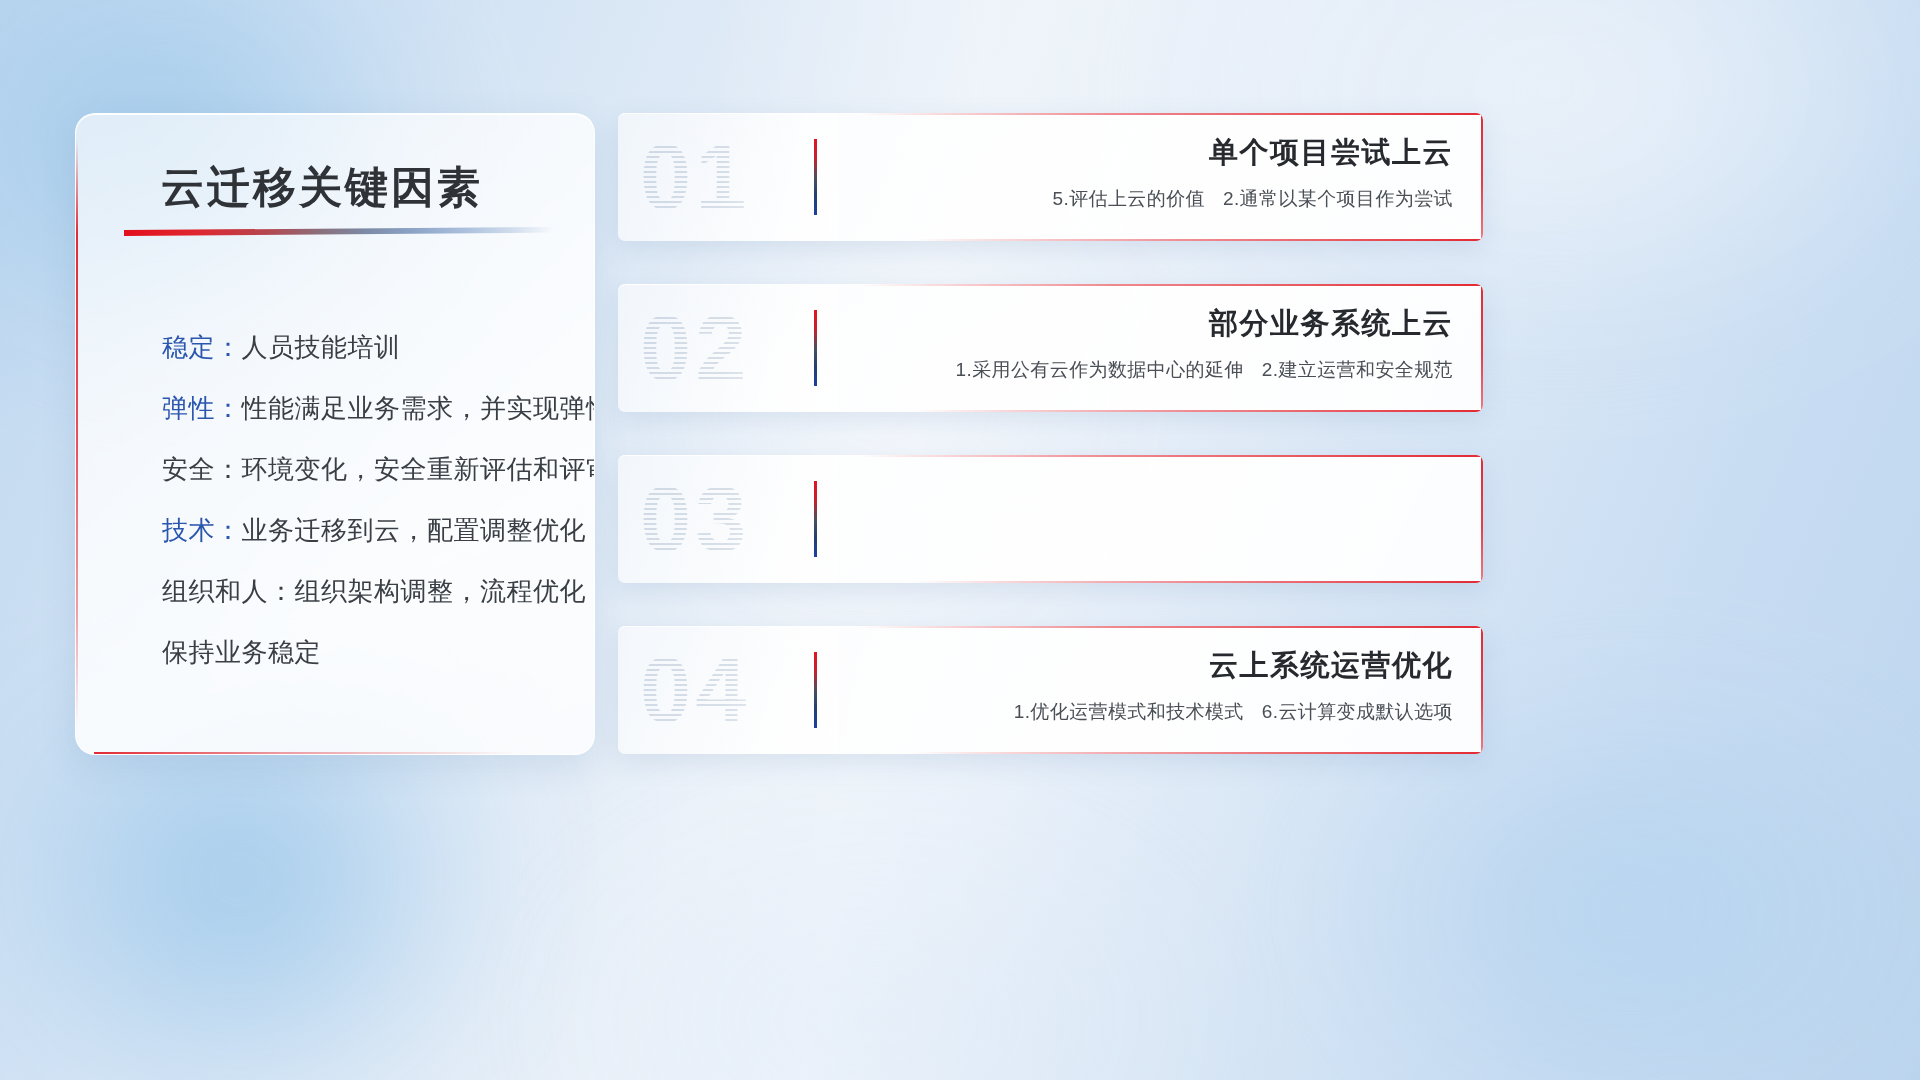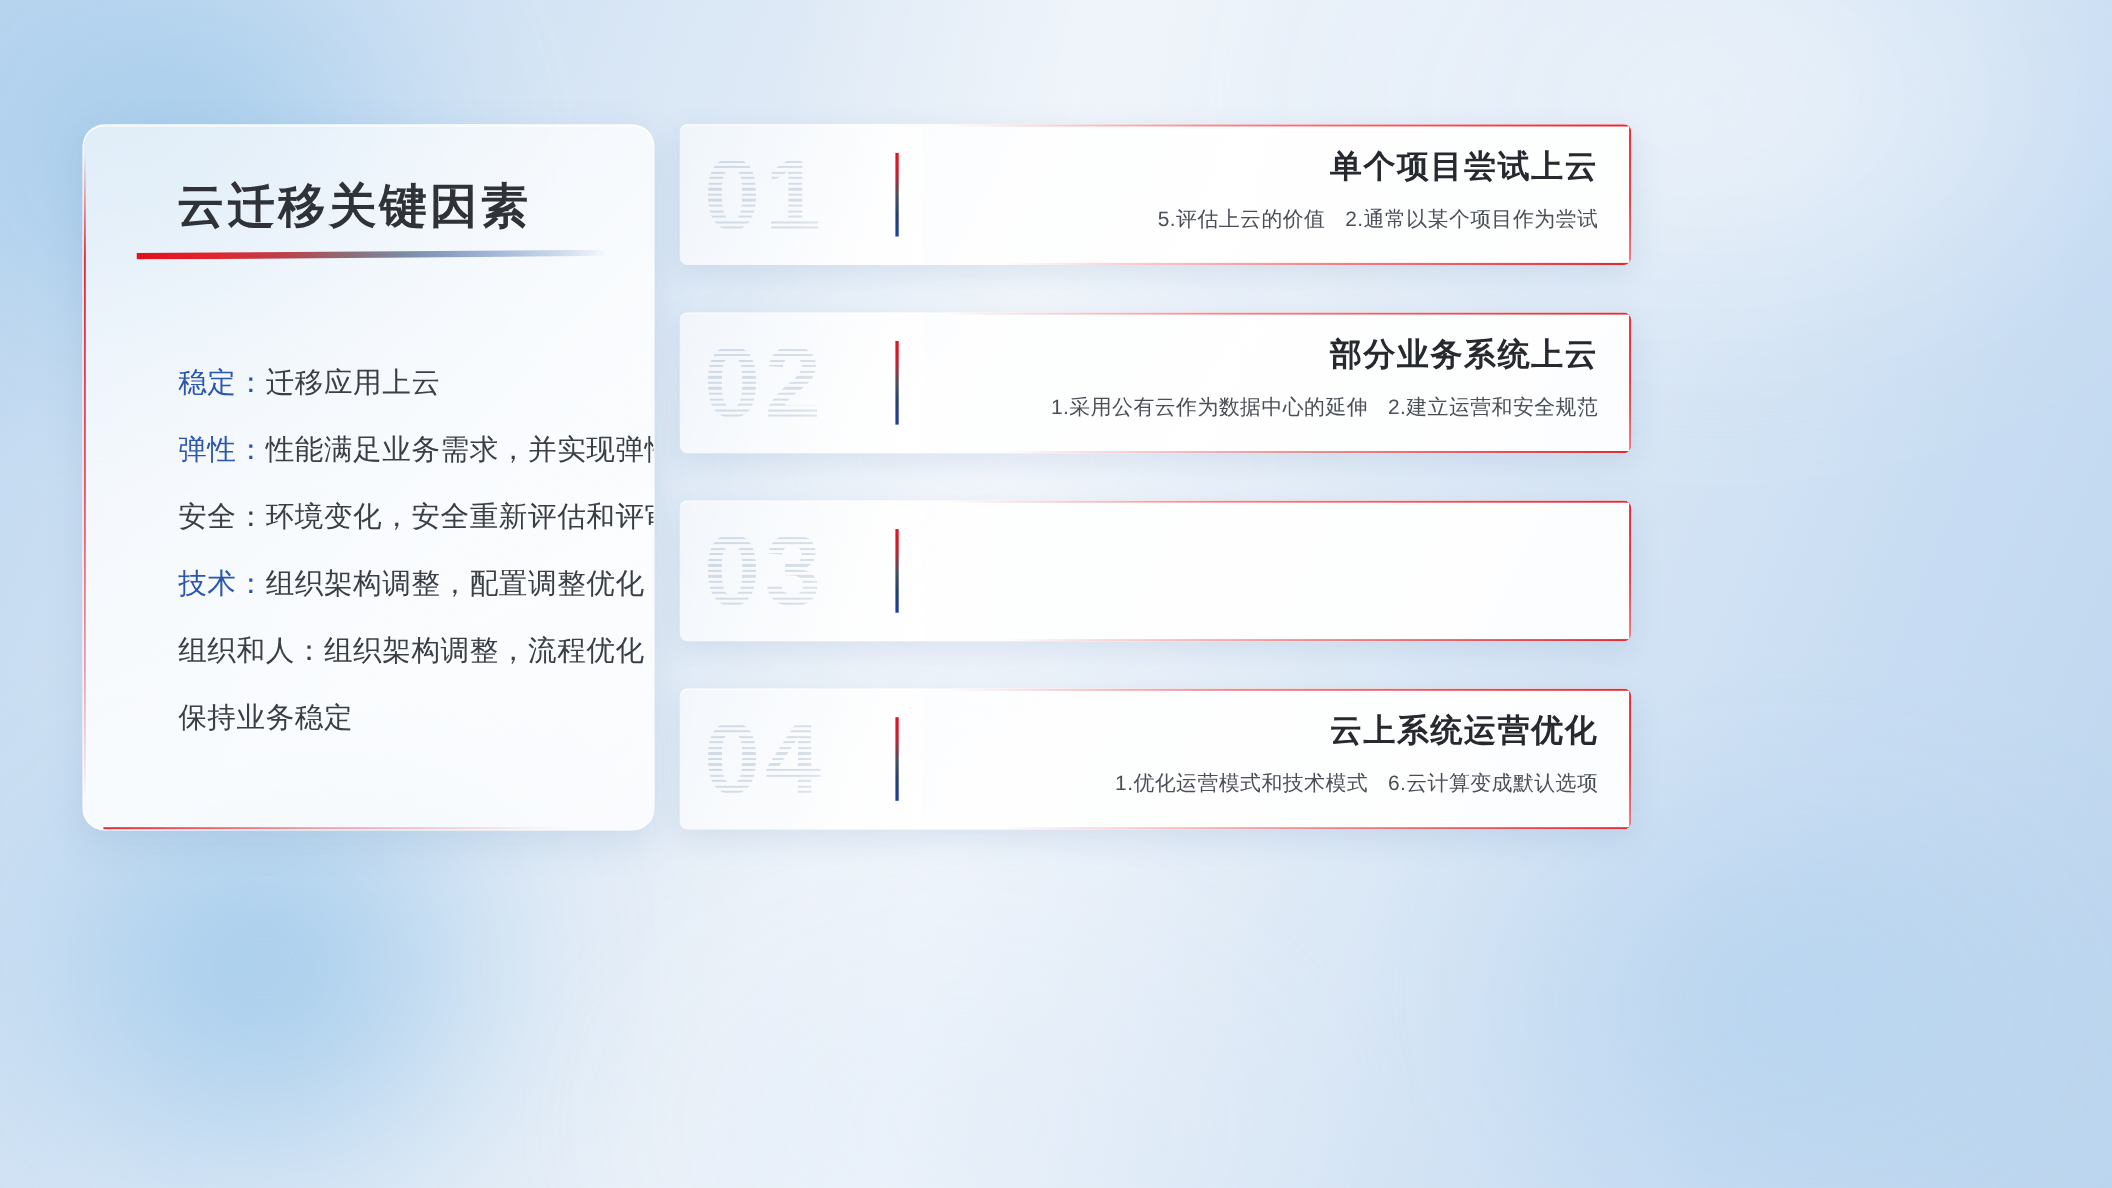--- a/index.html
+++ b/index.html
@@ -168,33 +168,33 @@
 
   <h1 class="panel-title">云迁移关键因素</h1>
 
   <div class="title-rule">
       <i></i>
     </div>
 
   <div class="factor-list">
 
     <div class="factor-row accent">
-      <span class="label">稳定：</span><span class="desc">迁移应用上云</span>
+      <span class="label">稳定：</span><span class="desc">人员技能培训</span>
     </div>
 
     <div class="factor-row accent">
       <span class="label">弹性：</span><span class="desc">性能满足业务需求，并实现弹性</span>
     </div>
 
     <div class="factor-row">
       <span class="label">安全：</span><span class="desc">环境变化，安全重新评估和评审</span>
     </div>
 
     <div class="factor-row accent">
-      <span class="label">技术：</span><span class="desc">组织架构调整，配置调整优化</span>
+      <span class="label">技术：</span><span class="desc">业务迁移到云，配置调整优化</span>
     </div>
 
     <div class="factor-row">
       <span class="label">组织和人：</span><span class="desc">组织架构调整，流程优化，</span>
     </div>
     <div class="factor-row">
       <span class="desc">保持业务稳定</span>
     </div>
 
   </div>

